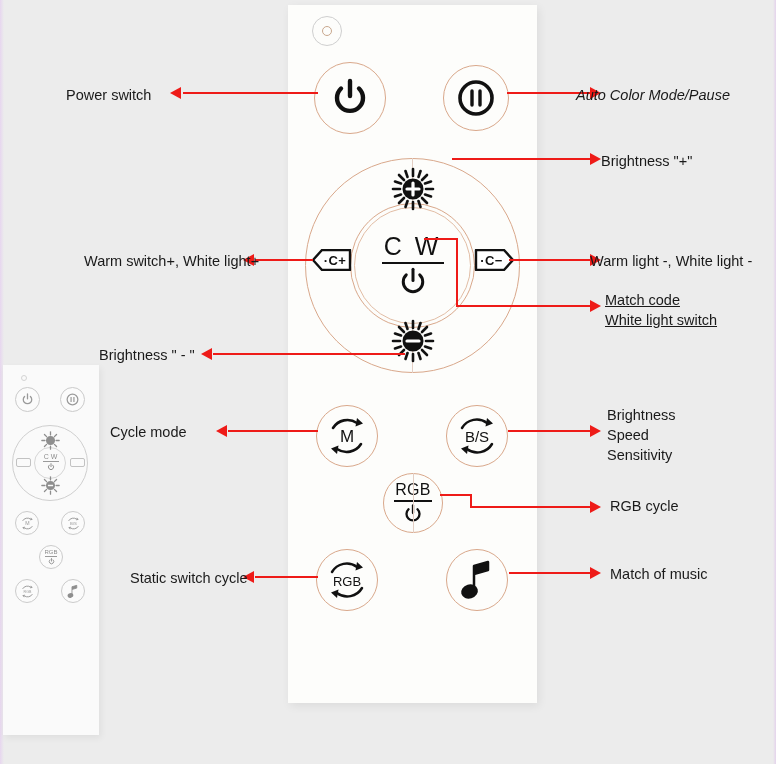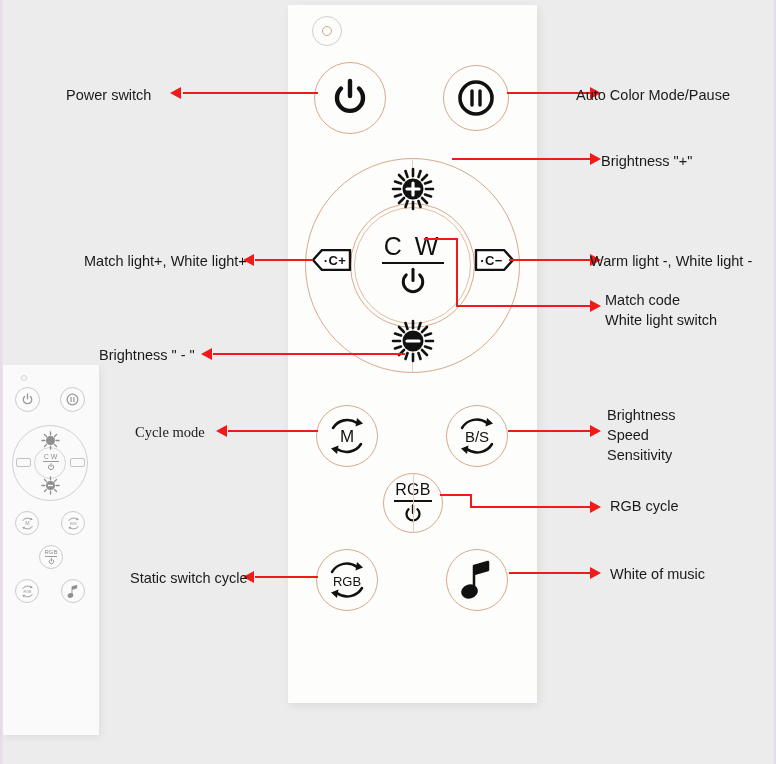--- a/index.html
+++ b/index.html
@@ -391,44 +391,44 @@
 <div class="arrow right" style="left:590px; top:501px;"></div>
 
 <div class="ldr h" style="left:255px; top:576px; width:63px;"></div>
 <div class="arrow left" style="left:243px; top:571px;"></div>
 
 <div class="ldr h" style="left:509px; top:572px; width:84px;"></div>
 <div class="arrow right" style="left:590px; top:567px;"></div>
 
 <div class="label left" style="left:66px;  top:85px;">Power switch</div>
 
-<div class="label left" style="left:84px;  top:251px;">Match light+, White light+</div>
+<div class="label left" style="left:84px;  top:251px;">Warm switch+, White light+</div>
 
 <div class="label left" style="left:99px;  top:345px;">Brightness " - "</div>
 
-<div class="label left" style="left:135px; top:422px;font-family:Liberation Serif, serif;">Cycle mode</div>
+<div class="label left" style="left:110px; top:422px;">Cycle mode</div>
 
 <div class="label left" style="left:130px; top:568px;">Static switch cycle</div>
 
-<div class="label right" style="left:576px; top:85px;">Auto Color Mode/Pause</div>
+<div class="label right" style="left:576px; top:85px;font-style:italic;">Auto Color Mode/Pause</div>
 
 <div class="label right" style="left:601px; top:151px;">Brightness "+"</div>
 
 <div class="label right" style="left:590px; top:251px;">Warm light -, White light -</div>
 
-<div class="label right" style="left:605px; top:290px;">Match code
+<div class="label right" style="left:605px; top:290px;text-decoration:underline;">Match code
 White light switch</div>
 
 <div class="label right" style="left:607px; top:405px;">Brightness
 Speed
 Sensitivity</div>
 
 <div class="label right" style="left:610px; top:496px;">RGB cycle</div>
 
-<div class="label right" style="left:610px; top:564px;">White of music</div>
+<div class="label right" style="left:610px; top:564px;">Match of music</div>
 
 <div id="thumb-panel">
   <div id="thumb-led"></div>
 
   <div class="tbtn" style="left:12px; top:22px; width:25px; height:25px;">
     <svg width="13" height="13" viewBox="0 0 40 40">
       <path d="M11 10.5 A13 13 0 1 0 29 10.5" fill="none" stroke="#9a9a9a" stroke-width="4" stroke-linecap="round"></path>
       <line x1="20" y1="3" x2="20" y2="18" stroke="#9a9a9a" stroke-width="4" stroke-linecap="round"></line>
     </svg>
   </div>

